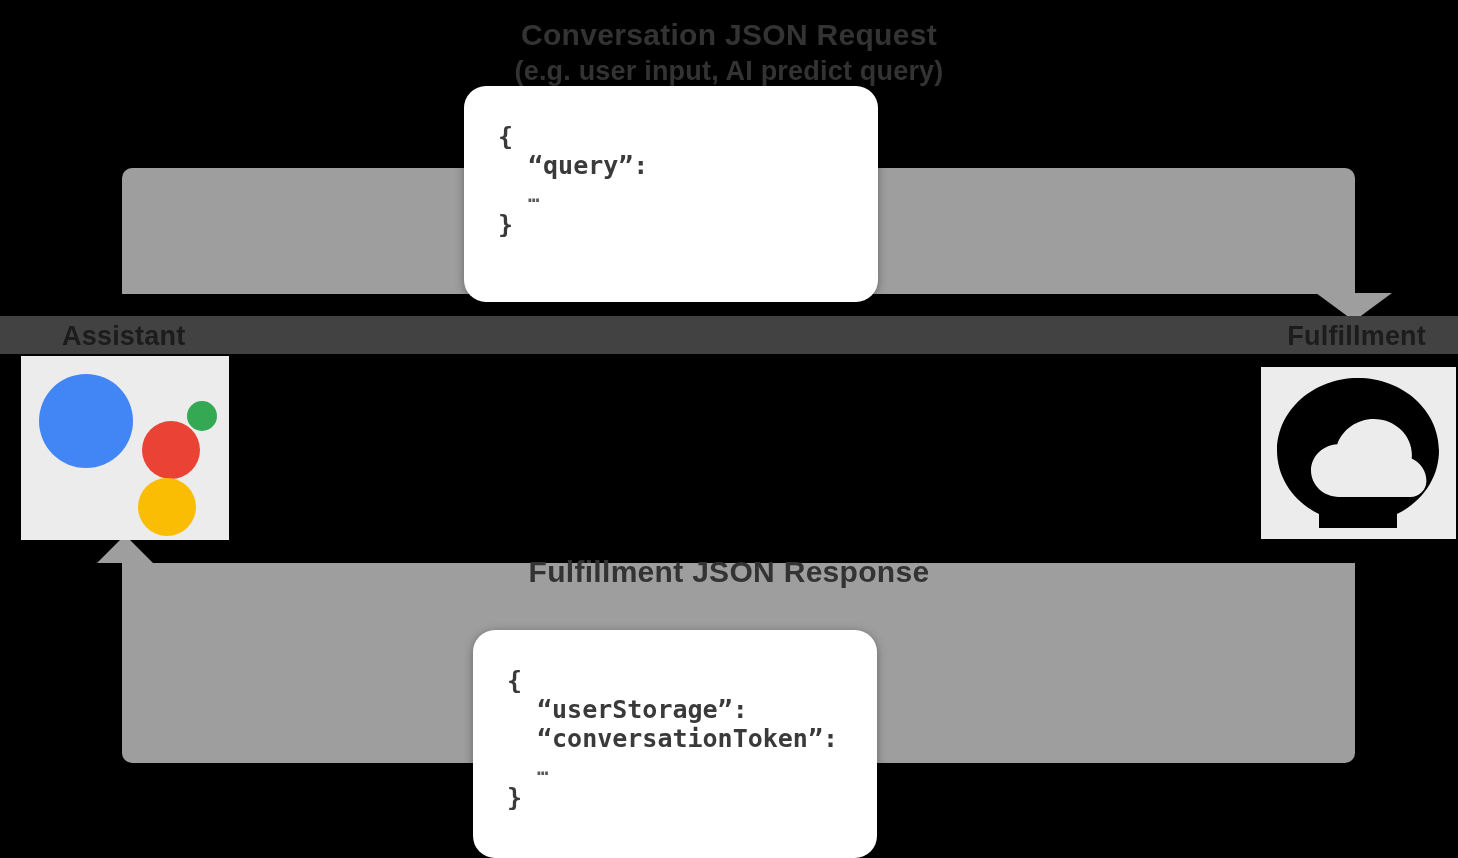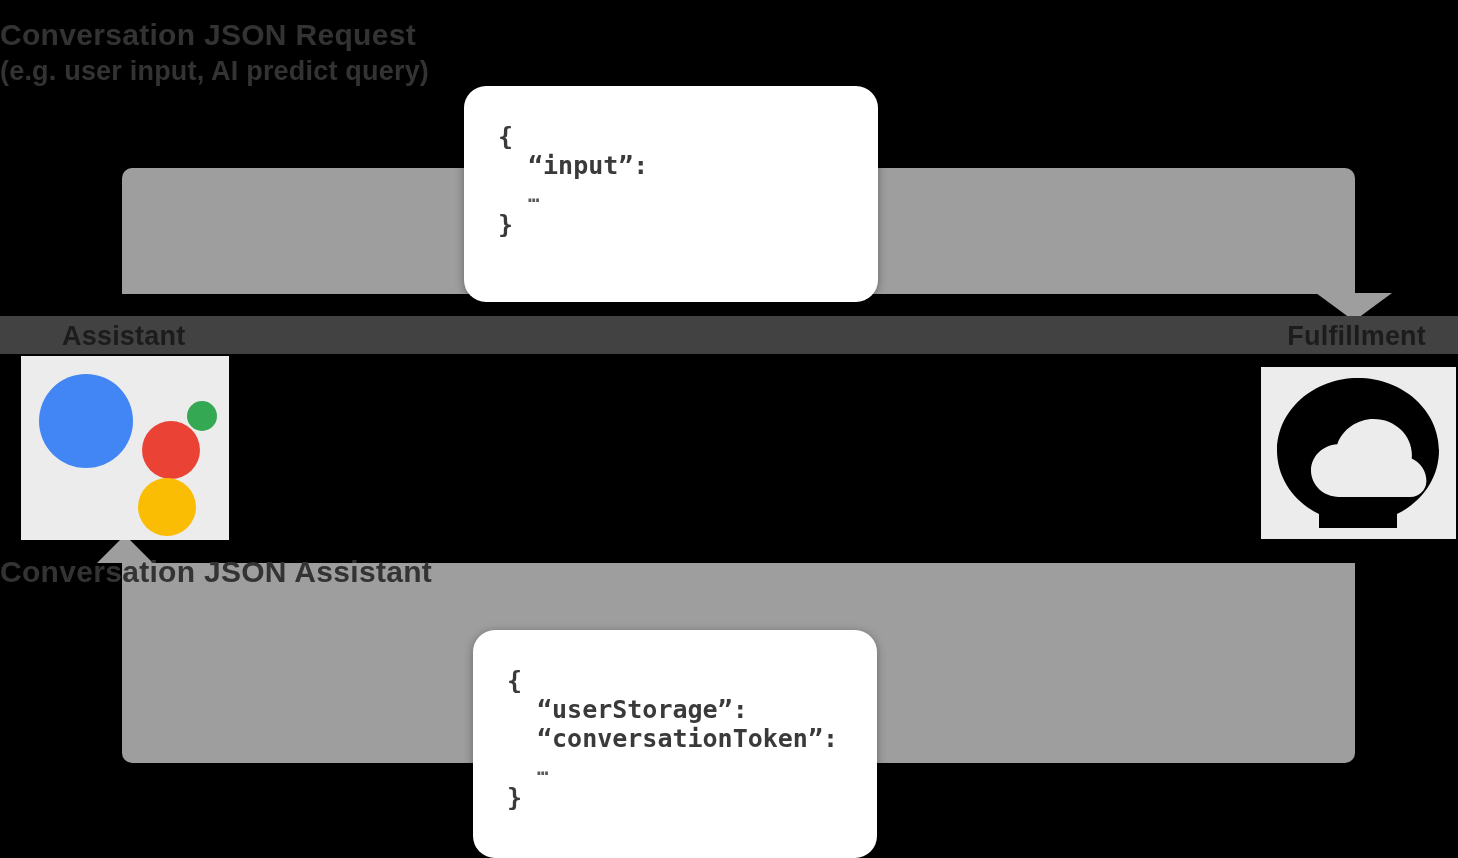--- a/index.html
+++ b/index.html
@@ -87,20 +87,21 @@
     white-space: nowrap;
   }
 
   #assistant-label { left: 62px; }
   #fulfillment-label { right: 32px; text-align: right; }
 
   
   .flow-title {
     position: absolute;
     width: 100%;
+    text-align: center;
     color: #333333;
     white-space: nowrap;
     pointer-events: none;
   }
 
   .flow-title .line1 {
     font-size: 30px;
     font-weight: 700;
     line-height: 38px;
     letter-spacing: 0.3px;
@@ -192,26 +193,26 @@
   <div class="strip-label" id="assistant-label">Assistant</div>
 
   <div class="strip-label" id="fulfillment-label">Fulfillment</div>
 
   <div class="flow-title" id="request-title">
     <div class="line1">Conversation JSON Request</div>
     <div class="line2">(e.g. user input, AI predict query)</div>
   </div>
 
   <div class="flow-title" id="response-title">
-    <div class="line1">Conversation JSON Assistant</div>
+    <div class="line1">Fulfillment JSON Response</div>
   </div>
 
   <div class="json-card" id="request-json">
     <div class="brace">{</div>
-    <div class="kv">“input”:</div>
+    <div class="kv">“query”:</div>
     <div class="ellipsis">…</div>
     <div class="brace">}</div>
   </div>
 
   <div class="json-card" id="response-json">
     <div class="brace">{</div>
     <div class="kv">“userStorage”:</div>
     <div class="kv">“conversationToken”:</div>
     <div class="ellipsis">…</div>
     <div class="brace">}</div>

